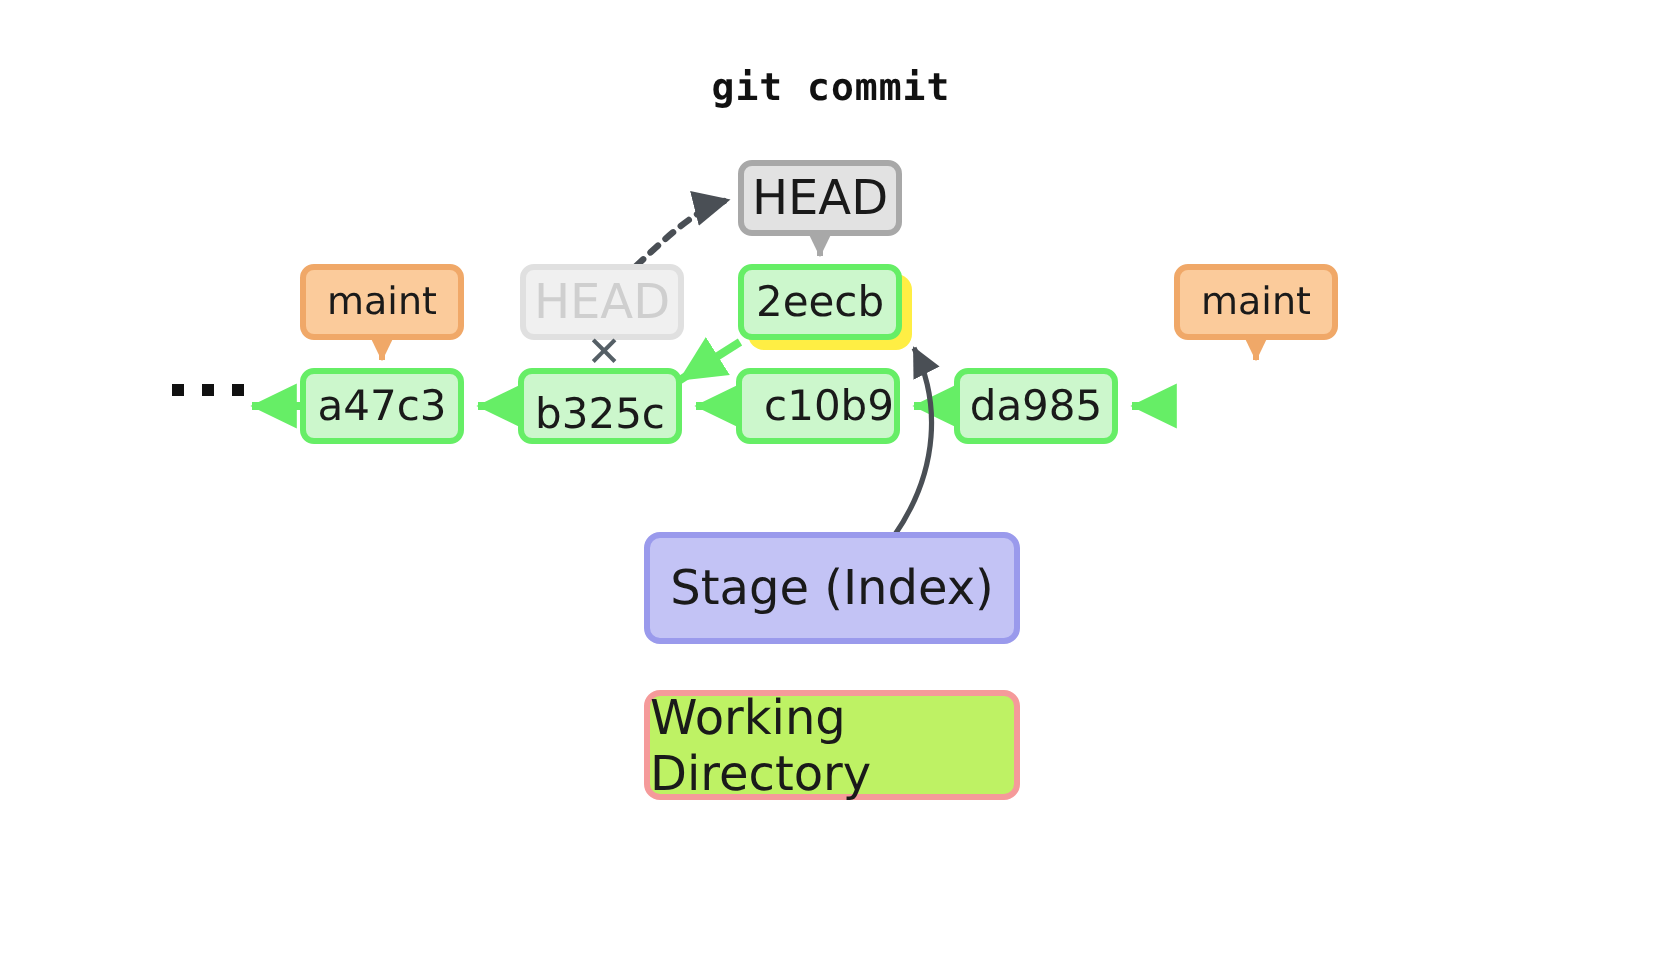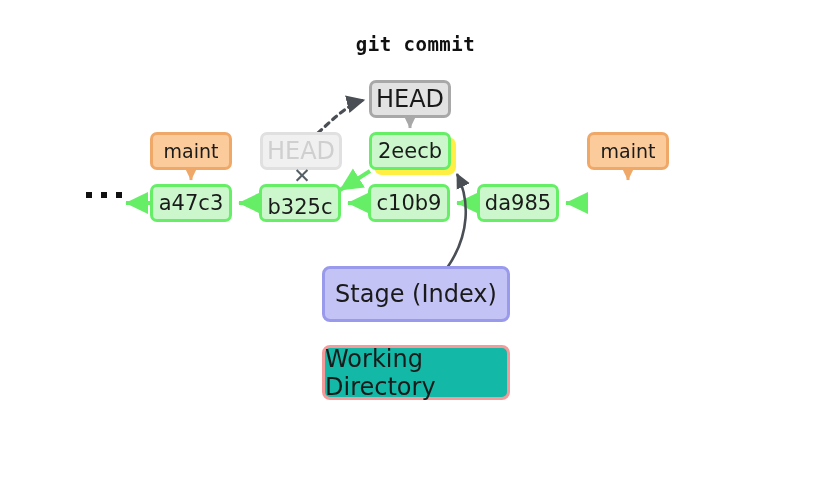--- a/index.html
+++ b/index.html
@@ -107,21 +107,21 @@
     border-radius: 8px;
     font-size: 24px;
     color: #1a1a1a;
     z-index: 5;
   }
   .area.stage {
     background: #c3c3f5;
     border: 3px solid #9a9aec;
   }
   .area.workdir {
-    background: #14b8a6;
+    background: #bef264;
     border: 3px solid #f59a9a;
   }
 
   
   #title {
     position: absolute;
     left: 0;
     top: 33px;
     width: 831px;
     text-align: center;
@@ -261,21 +261,21 @@
   </div>
 
   <div class="node commit" style="left:150px; top:184px;">
     <span>a47c3</span>
   </div>
 
   <div class="node commit" style="left:259px; top:184px;align-items:flex-end;">
     <span>b325c</span>
   </div>
 
-  <div class="node commit" style="left:368px; top:184px;">
+  <div class="node commit" style="left:368px; top:184px;justify-content:flex-end;">
     <span>c10b9</span>
   </div>
 
   <div class="node commit" style="left:477px; top:184px;text-align:right;">
     <span>da985</span>
   </div>
 
 
   <div class="area stage" style="left:322px; top:266px; width:188px; height:56px;">
     <span>Stage (Index)</span>

